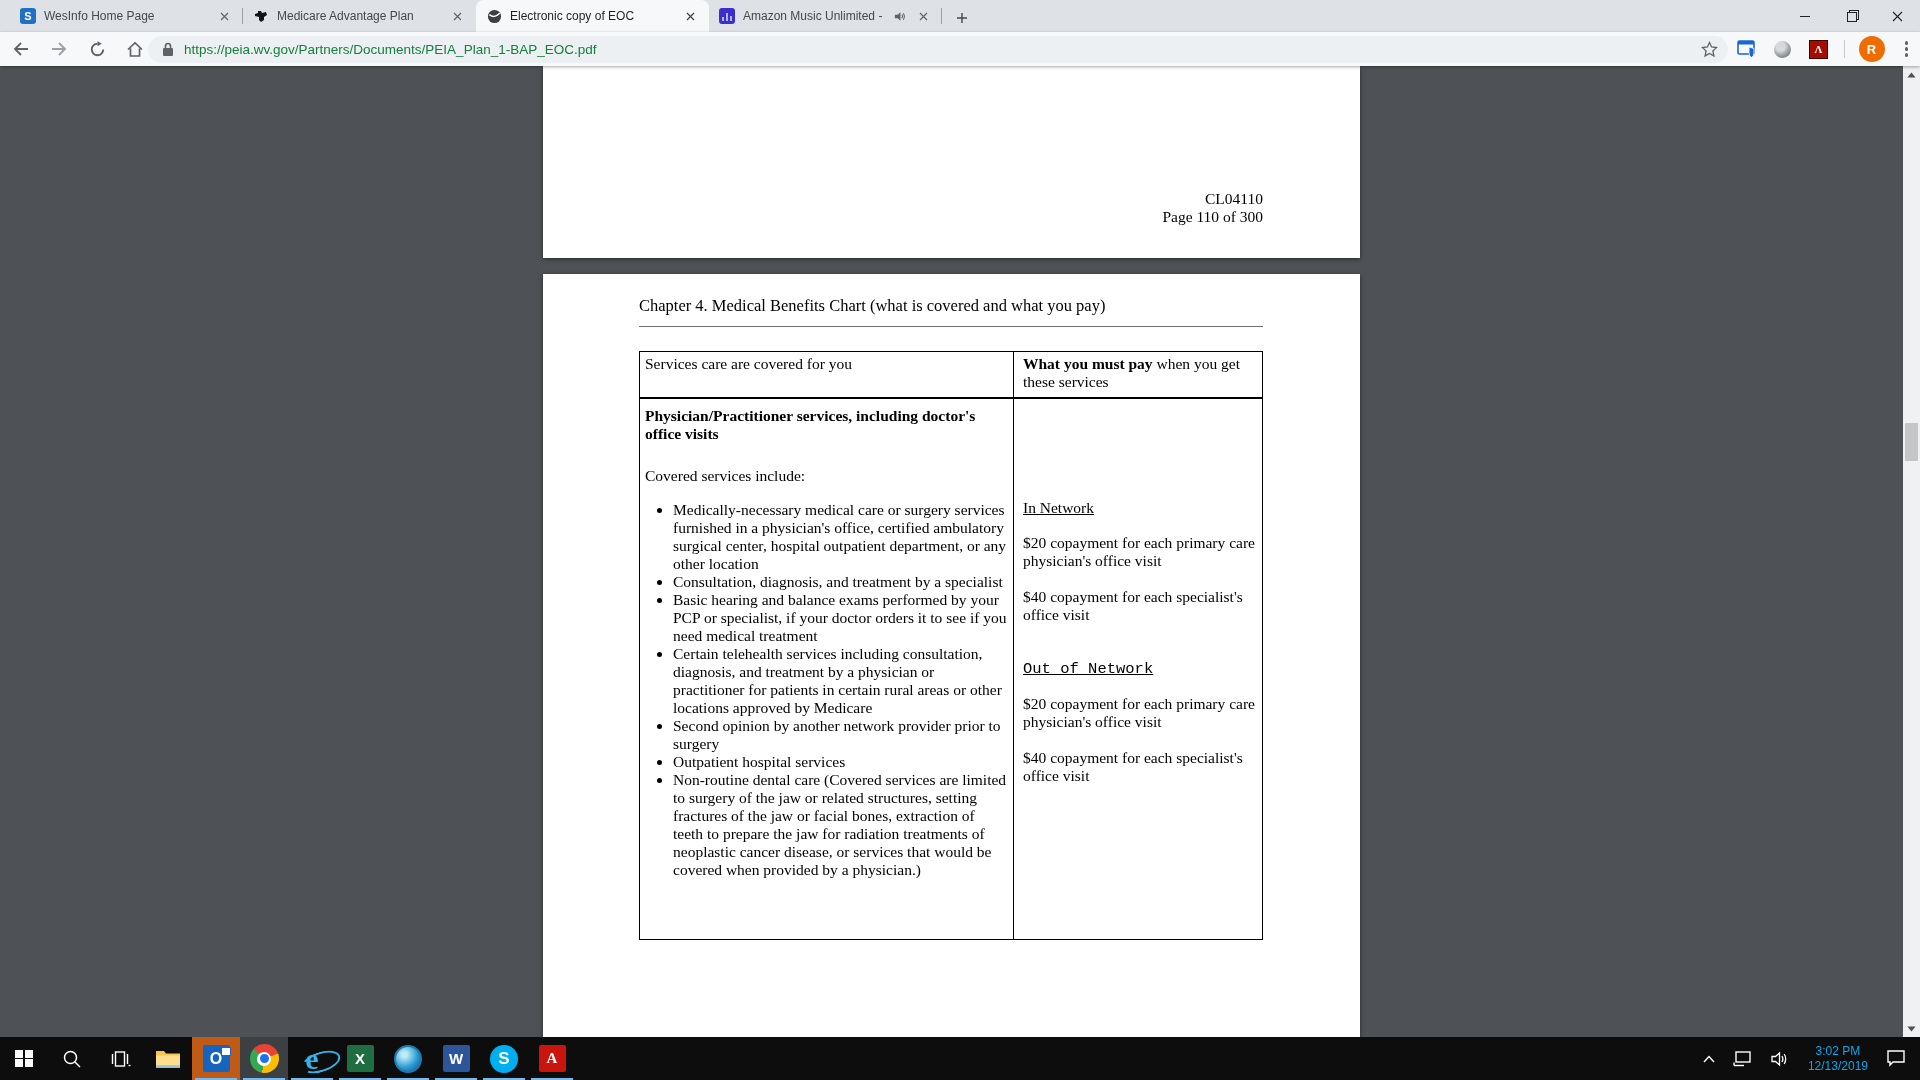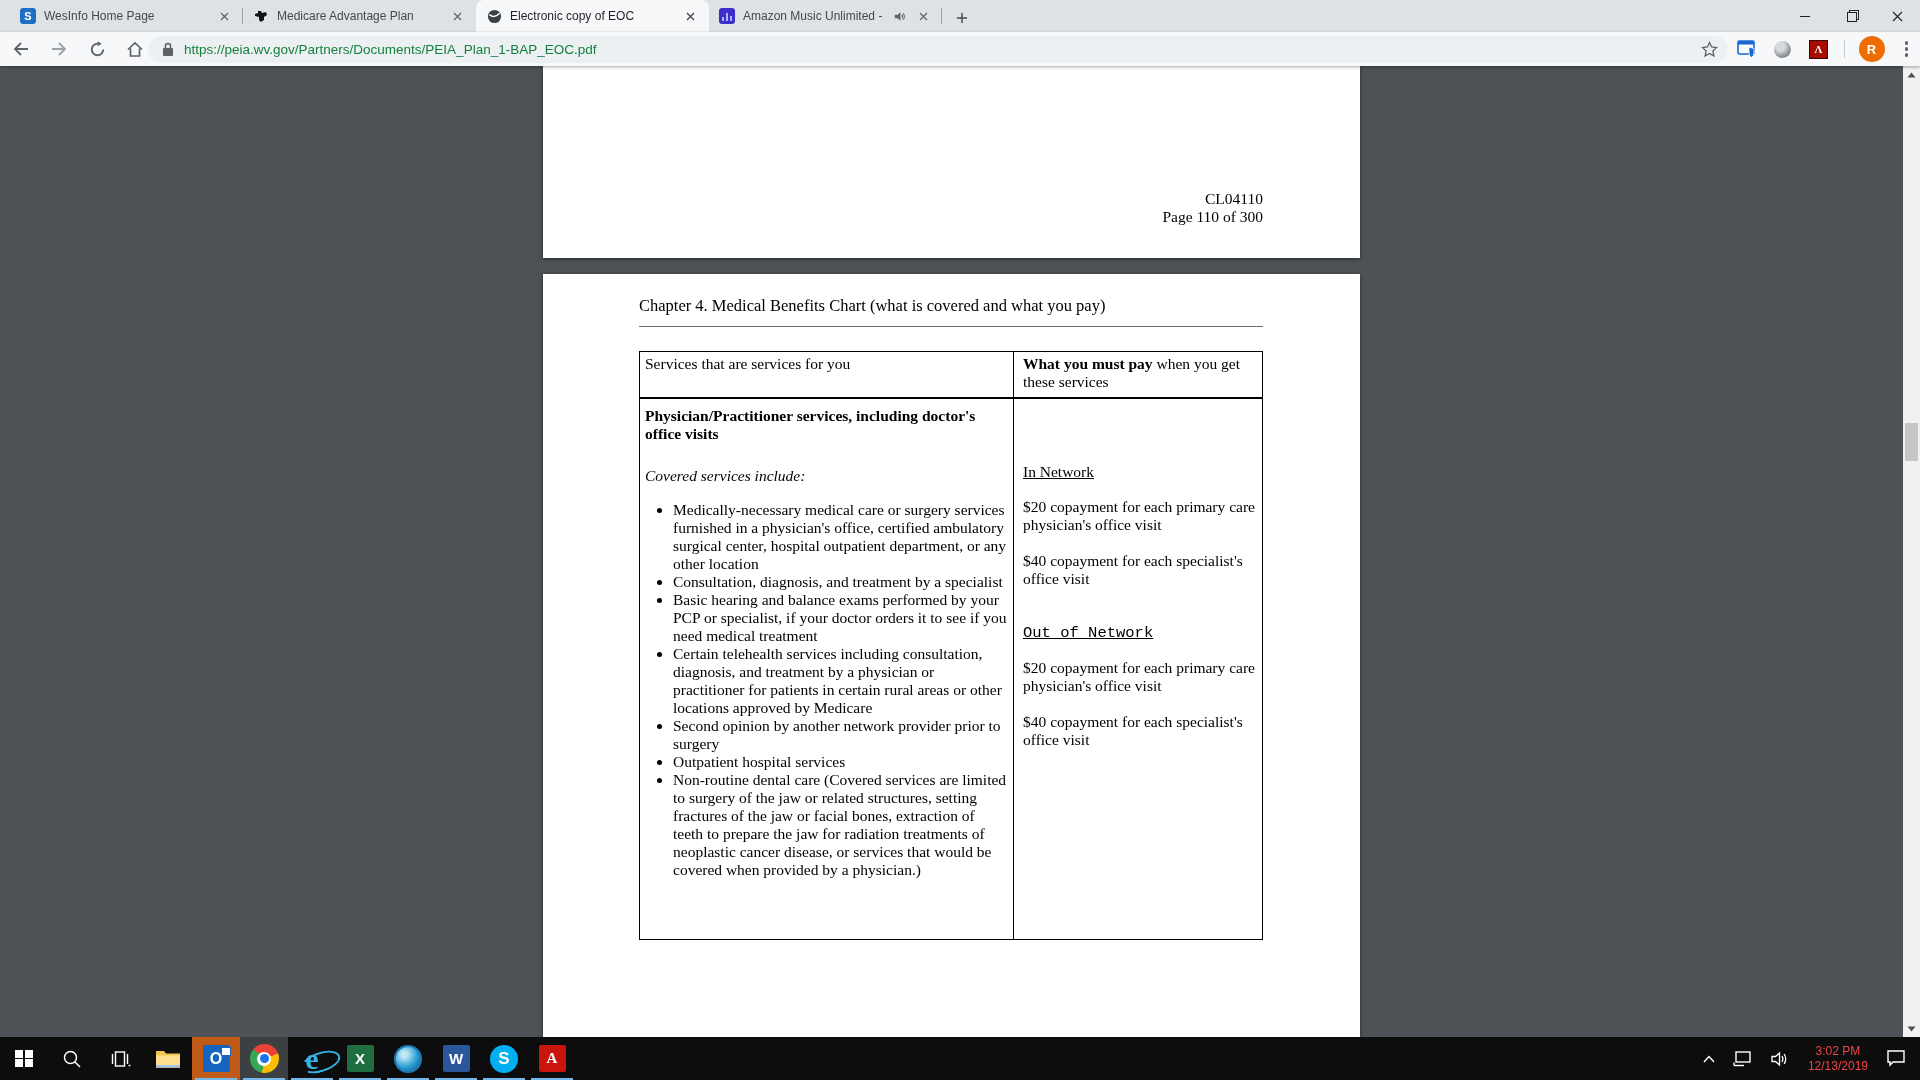--- a/index.html
+++ b/index.html
@@ -51,23 +51,23 @@
   .page-main { top:208px; height:780px; }
   .chapter { position:absolute; left:96px; top:22px; width:624px; font-size:16.5px; }
   .chapter-rule { position:absolute; left:96px; top:52px; width:624px; border-top:1px solid #6f6f6f; }
   .benefits-table { position:absolute; left:96px; top:77px; width:624px; border:1px solid #000; font-size:15.5px; line-height:18px; }
   .t-row { display:flex; }
   .t-head { border-bottom:2px solid #000; min-height:45px; }
   .t-cell-l { width:374px; border-right:1px solid #000; padding:3px 6px 6px 5px; }
   .t-cell-r { flex:1; padding:3px 0 6px 9px; }
   .t-body { min-height:540px; }
   .t-body .t-cell-l { padding:8px 6px 10px 5px; }
-  .t-body .t-cell-r { padding:8px 0 10px 9px; }
+  .t-body .t-cell-r { padding:8px 0 10px 9px;margin-top:36px; }
   .row-title { font-weight:bold; margin-bottom:24px; }
-  .covered { margin-bottom:16px;font-style:italic; }
+  .covered { margin-bottom:16px; }
   .t-body ul { margin:0; padding-left:28px; }
   .net-label { text-decoration:underline; }
   .in-label { margin-top:56px; }
   .pay1 { margin-top:17px; }
   .pay2 { margin-top:18px; }
   .out-label { margin-top:36px;font-family:Liberation Mono, monospace; }
   .pay-item { width:238px; }
 
   
   .scrollbar { position:absolute; right:0; top:0; width:17px; height:971px; background:#f0f1f2; }
@@ -88,21 +88,21 @@
   .chrome-icon u { position:absolute; left:10px; top:10px; width:9px; height:9px; border-radius:50%; background:#1a73e8; }
   .ie-icon { color:#35b3e7; font-size:30px; font-weight:bold; font-family:"Liberation Serif",serif; line-height:28px; position:relative; }
   .ie-icon::after { content:""; position:absolute; left:-4px; top:7px; width:36px; height:16px; border:2px solid #35b3e7; border-radius:50%; border-left-color:transparent; transform:rotate(-18deg); }
   .excel-icon { width:27px; height:27px; background:#1e6e42; font-size:15px; position:relative; }
   .sphere-icon { width:28px; height:28px; border-radius:50%; background:radial-gradient(circle at 35% 32%, #bfeaf5 0 12%, #2e9fd4 55%, #0b4f8a 100%); border:2px solid #1d7ab5; }
   .word-icon { width:27px; height:27px; background:#2b579a; font-size:15px; }
   .skype-icon { width:28px; height:28px; border-radius:50%; background:#00aff0; font-size:17px; }
   .acrobat-icon { width:27px; height:27px; background:#c9150e; font-size:15px; font-family:"Liberation Serif",serif; }
   .tray { margin-left:auto; display:flex; align-items:center; gap:4px; padding-right:8px; }
   .tray-item { height:43px; display:flex; align-items:center; justify-content:center; padding:0 7px; }
-  .clock { color:#ef4444; font-size:12px; line-height:15px; text-align:center; padding:0 8px; }
+  .clock { color:#0ea5e9; font-size:12px; line-height:15px; text-align:center; padding:0 8px; }
   .start-grid { display:grid; grid-template-columns:8px 8px; grid-template-rows:8px 8px; gap:1.5px; }
   .start-grid i { background:#fff; }
   svg { display:block; }
 </style>
 </head>
 <body>
 
 <div id="window">
 
   <div class="tabstrip">
@@ -257,21 +257,21 @@
         <div>Page 110 of 300</div>
       </div>
     </div>
 
     <div class="pdf-page page-main">
       <div class="chapter">Chapter 4. Medical Benefits Chart (what is covered and what you pay)</div>
       <div class="chapter-rule"></div>
 
       <div class="benefits-table">
         <div class="t-row t-head">
-          <div class="t-cell-l">Services that are services for you</div>
+          <div class="t-cell-l">Services care are covered for you</div>
           <div class="t-cell-r" style="width:240px">
             <b>What you must pay</b><span> when you get these services</span>
           </div>
         </div>
         <div class="t-row t-body">
           <div class="t-cell-l">
             <div class="row-title">Physician/Practitioner services, including doctor's office visits</div>
             <div class="covered">Covered services include:</div>
             <ul>
               <li>Medically-necessary medical care or surgery services furnished in a physician's office, certified ambulatory surgical center, hospital outpatient department, or any other location</li>

